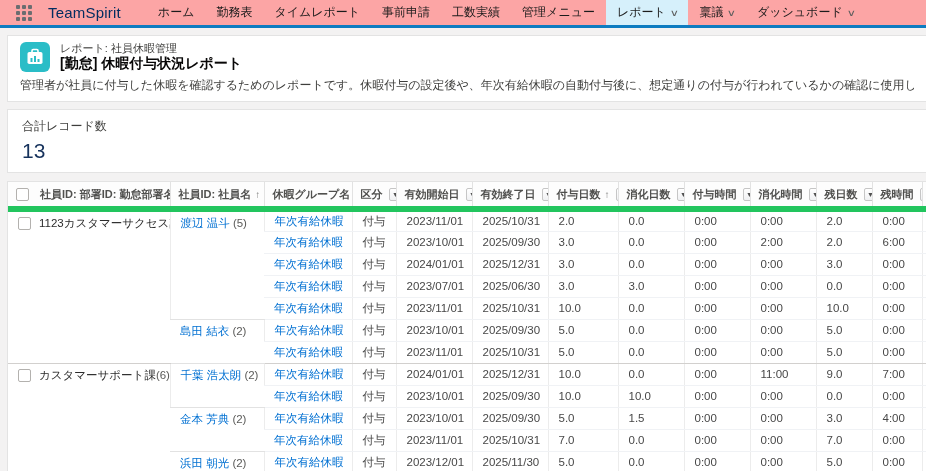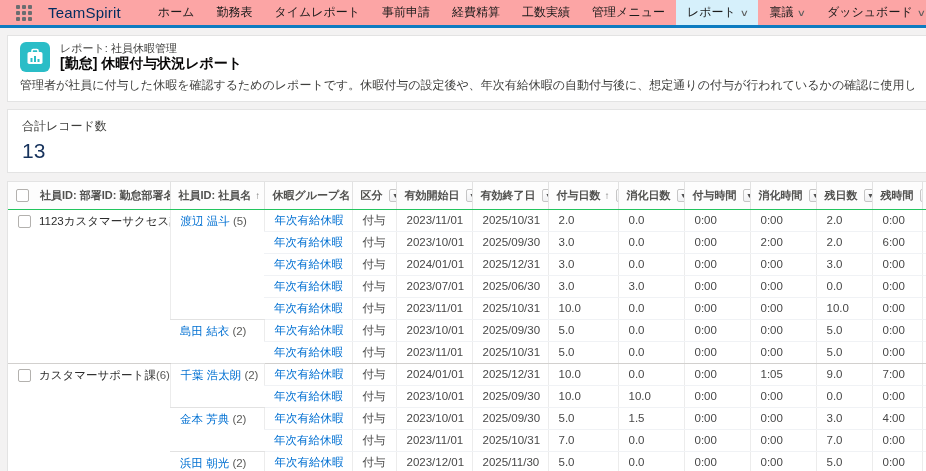--- a/index.html
+++ b/index.html
@@ -59,21 +59,21 @@
   .sum-value { margin-top:4px; font-size:21px; color:#16325c; }
 
   
   .table-card { margin-top:8px; overflow:hidden; height:312px; border-bottom:none; }
   table { border-collapse:collapse; table-layout:fixed; width:994px; }
   th, td { white-space:nowrap; overflow:hidden; }
   thead th {
     height:27px; padding:0 4px 0 8px; text-align:left;
     font-size:11px; font-weight:bold; color:#50504e;
     background:#fdfdfd;
-    border-left:1px solid #e2e2e2; border-bottom:1px solid #22c55e;
+    border-left:1px solid #e2e2e2; border-bottom:6px solid #22c55e;
     cursor:pointer;
   }
   thead th:first-child { border-left:none; }
   .th-inner { display:flex; align-items:center; gap:4px; }
   .sort-asc { color:#7a7a78; font-size:10px; font-weight:normal; }
   .col-menu {
     flex:0 0 auto; width:14px; height:13px; margin-left:2px;
     border:1px solid #c6c6c6; border-radius:2px;
     background:linear-gradient(#ffffff,#f0f1f3);
     font-size:7px; line-height:11px; text-align:center; color:#515151;
@@ -121,23 +121,20 @@
         <span>ホーム</span>
       </div>
       <div class="nav-item">
         <span>勤務表</span>
       </div>
       <div class="nav-item">
         <span>タイムレポート</span>
       </div>
       <div class="nav-item">
         <span>事前申請</span>
-      </div>
-      <div class="nav-item">
-        <span>経費精算</span>
       </div>
       <div class="nav-item">
         <span>工数実績</span>
       </div>
       <div class="nav-item">
         <span>管理メニュー</span>
       </div>
       <div class="nav-item selected">
         <span>レポート</span>
         <span class="nav-chevron">∨</span>
@@ -380,21 +377,21 @@
             </div>
           </td>
           <td class="name-cell" rowspan="2"><a class="lnk">千葉 浩太朗 </a><span class="count">(2)</span></td>
           <td><a class="lnk">年次有給休暇</a></td>
           <td>付与</td>
           <td>2024/01/01</td>
           <td>2025/12/31</td>
           <td>10.0</td>
           <td>0.0</td>
           <td>0:00</td>
-          <td>1:05</td>
+          <td>11:00</td>
           <td>9.0</td>
           <td>7:00</td>
           <td></td>
         </tr>
         <tr>
           <td><a class="lnk">年次有給休暇</a></td>
           <td>付与</td>
           <td>2023/10/01</td>
           <td>2025/09/30</td>
           <td>10.0</td>

